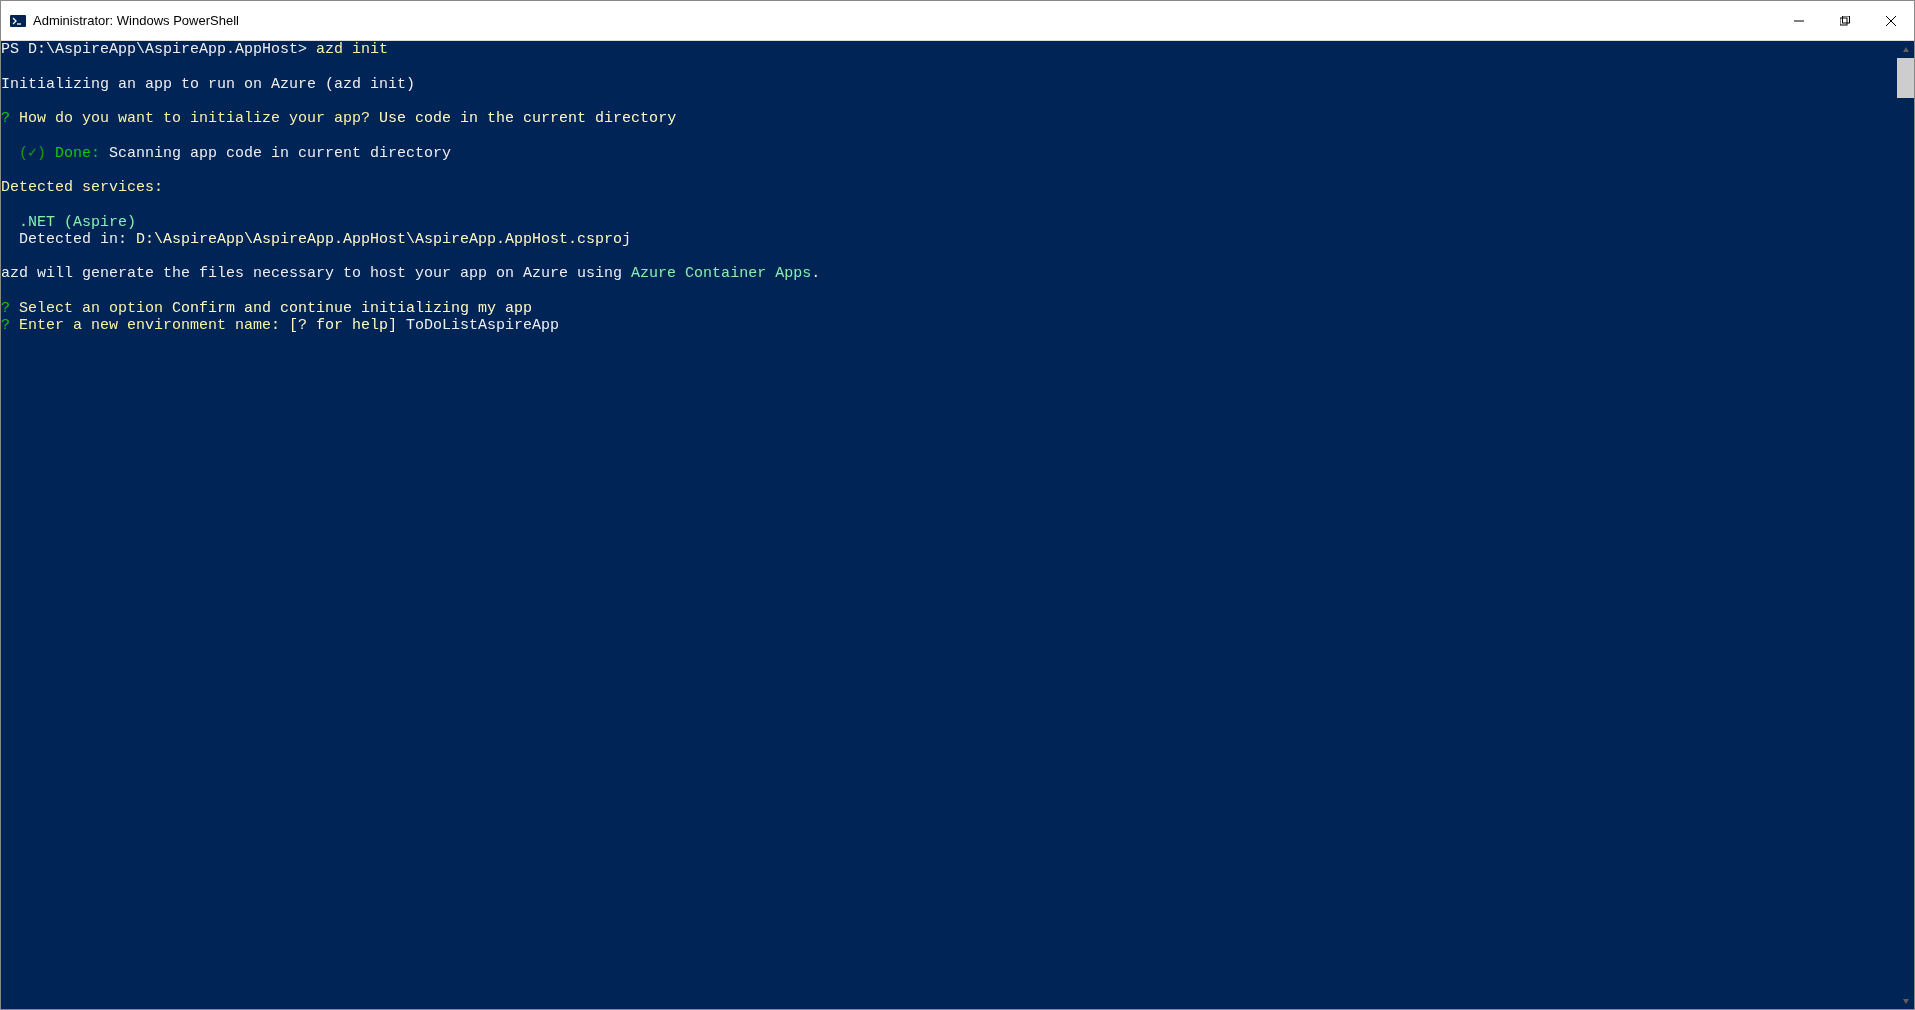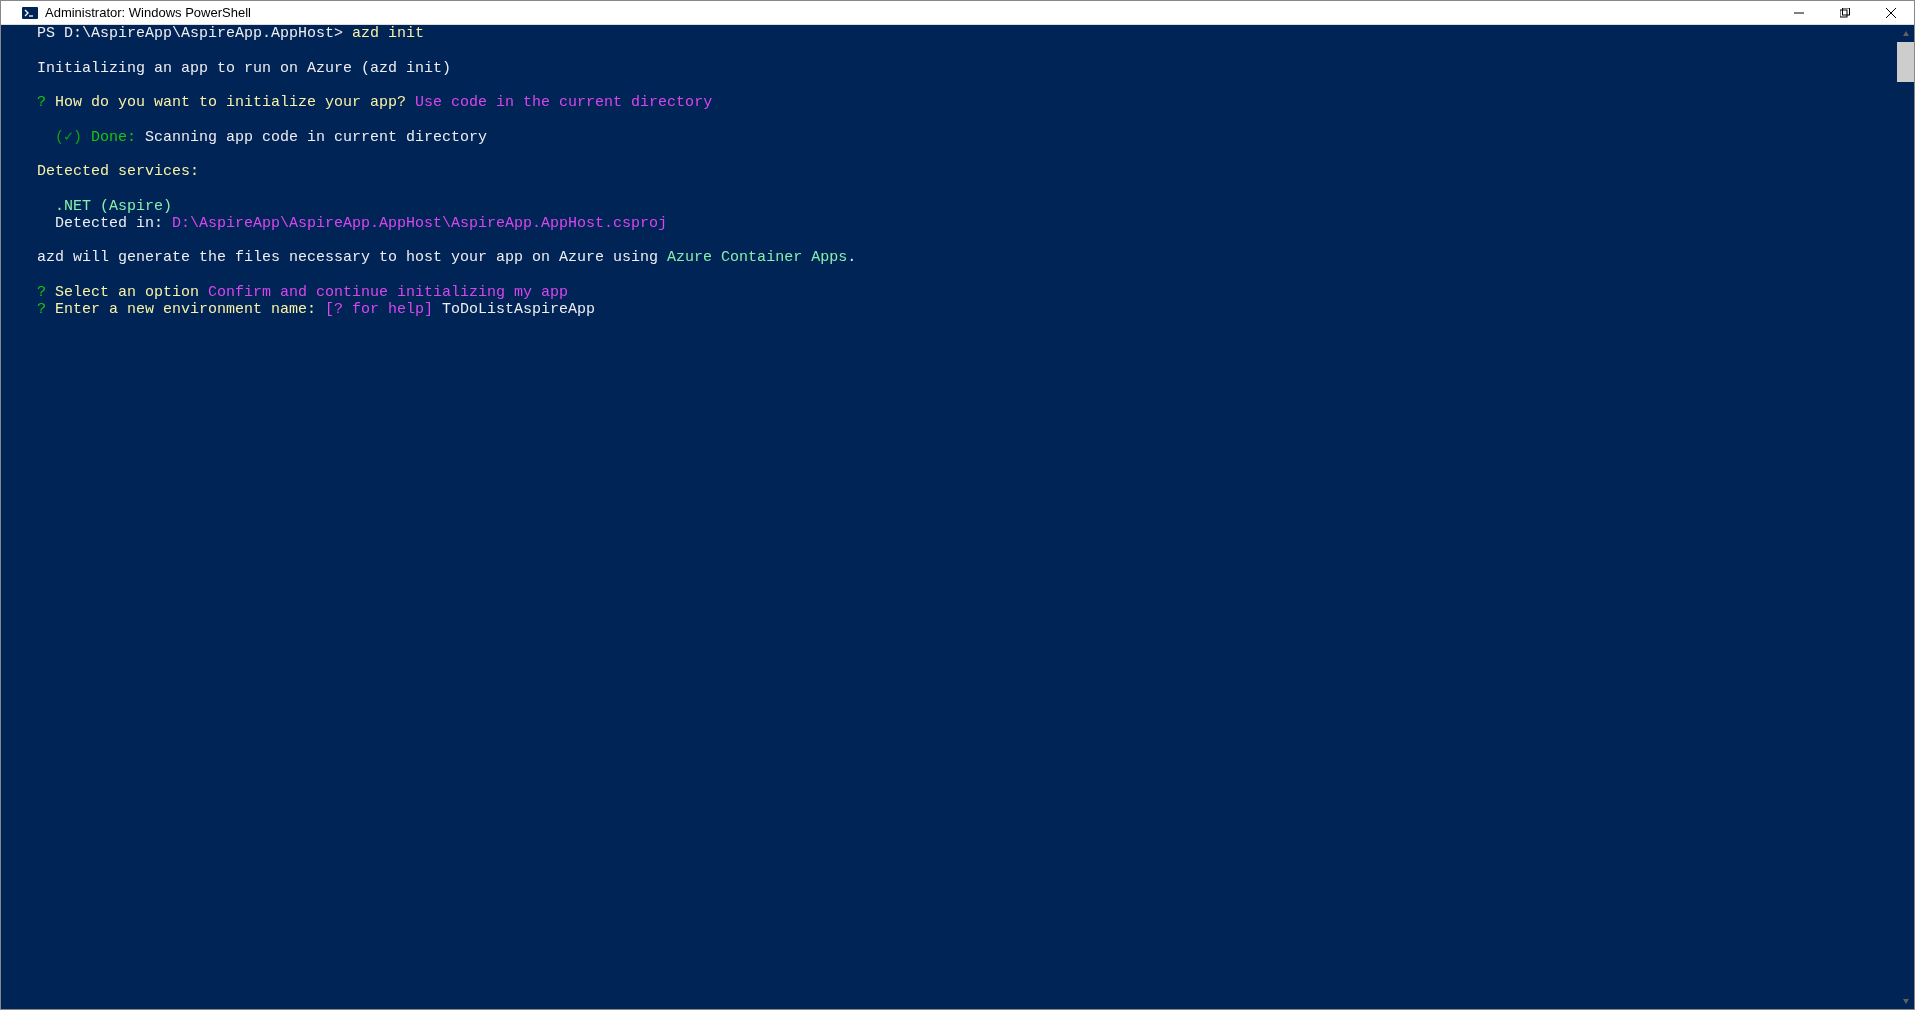--- a/index.html
+++ b/index.html
@@ -15,25 +15,25 @@
       height: 1010px;
     }
     .window {
       width: 100%;
       height: 100%;
       display: flex;
       flex-direction: column;
       border: 1px solid #888;
     }
     .titlebar {
-      height: 24px;
+      height: 40px;
       background: #ffffff;
       display: flex;
       align-items: center;
-      padding-left: 20px;
+      padding-left: 8px;
       border-bottom: 1px solid #ddd;
     }
     .titlebar-icon {
       width: 18px;
       height: 18px;
       margin-right: 6px;
       display: inline-flex;
       align-items: center;
       justify-content: center;
     }
@@ -53,21 +53,20 @@
       align-items: center;
       justify-content: center;
       cursor: pointer;
       color: #000;
       font-size: 12px;
     }
     .terminal-area {
       flex: 1;
       display: flex;
       background: #012456;
-      padding-left: 36px;
     }
     .terminal {
       flex: 1;
       color: #eeedf0;
       font-family: Consolas, 'Courier New', monospace;
       font-size: 15px;
       line-height: 1.15;
       padding: 0;
       white-space: pre;
       overflow: hidden;
@@ -93,21 +92,21 @@
     }
     .scroll-thumb {
       width: 17px;
       background: #cdcdcd;
       position: absolute;
       top: 17px;
       height: 40px;
     }
     .c-white { color: #eeedf0; }
     .c-yellow { color: #f9f1a5; }
-    .c-cyan { color: #d946ef; font-family: Liberation Mono, monospace; }
+    .c-cyan { color: #fef9c3; font-family: Liberation Mono, monospace; }
     .c-green { color: #16c60c; }
     .c-greenb { color: #13a10e; }
     .c-blue { color: #86efac; }
     .line {
       display: block;
       min-height: 17.25px;
     }
   </style>
 </head>
 <body>

